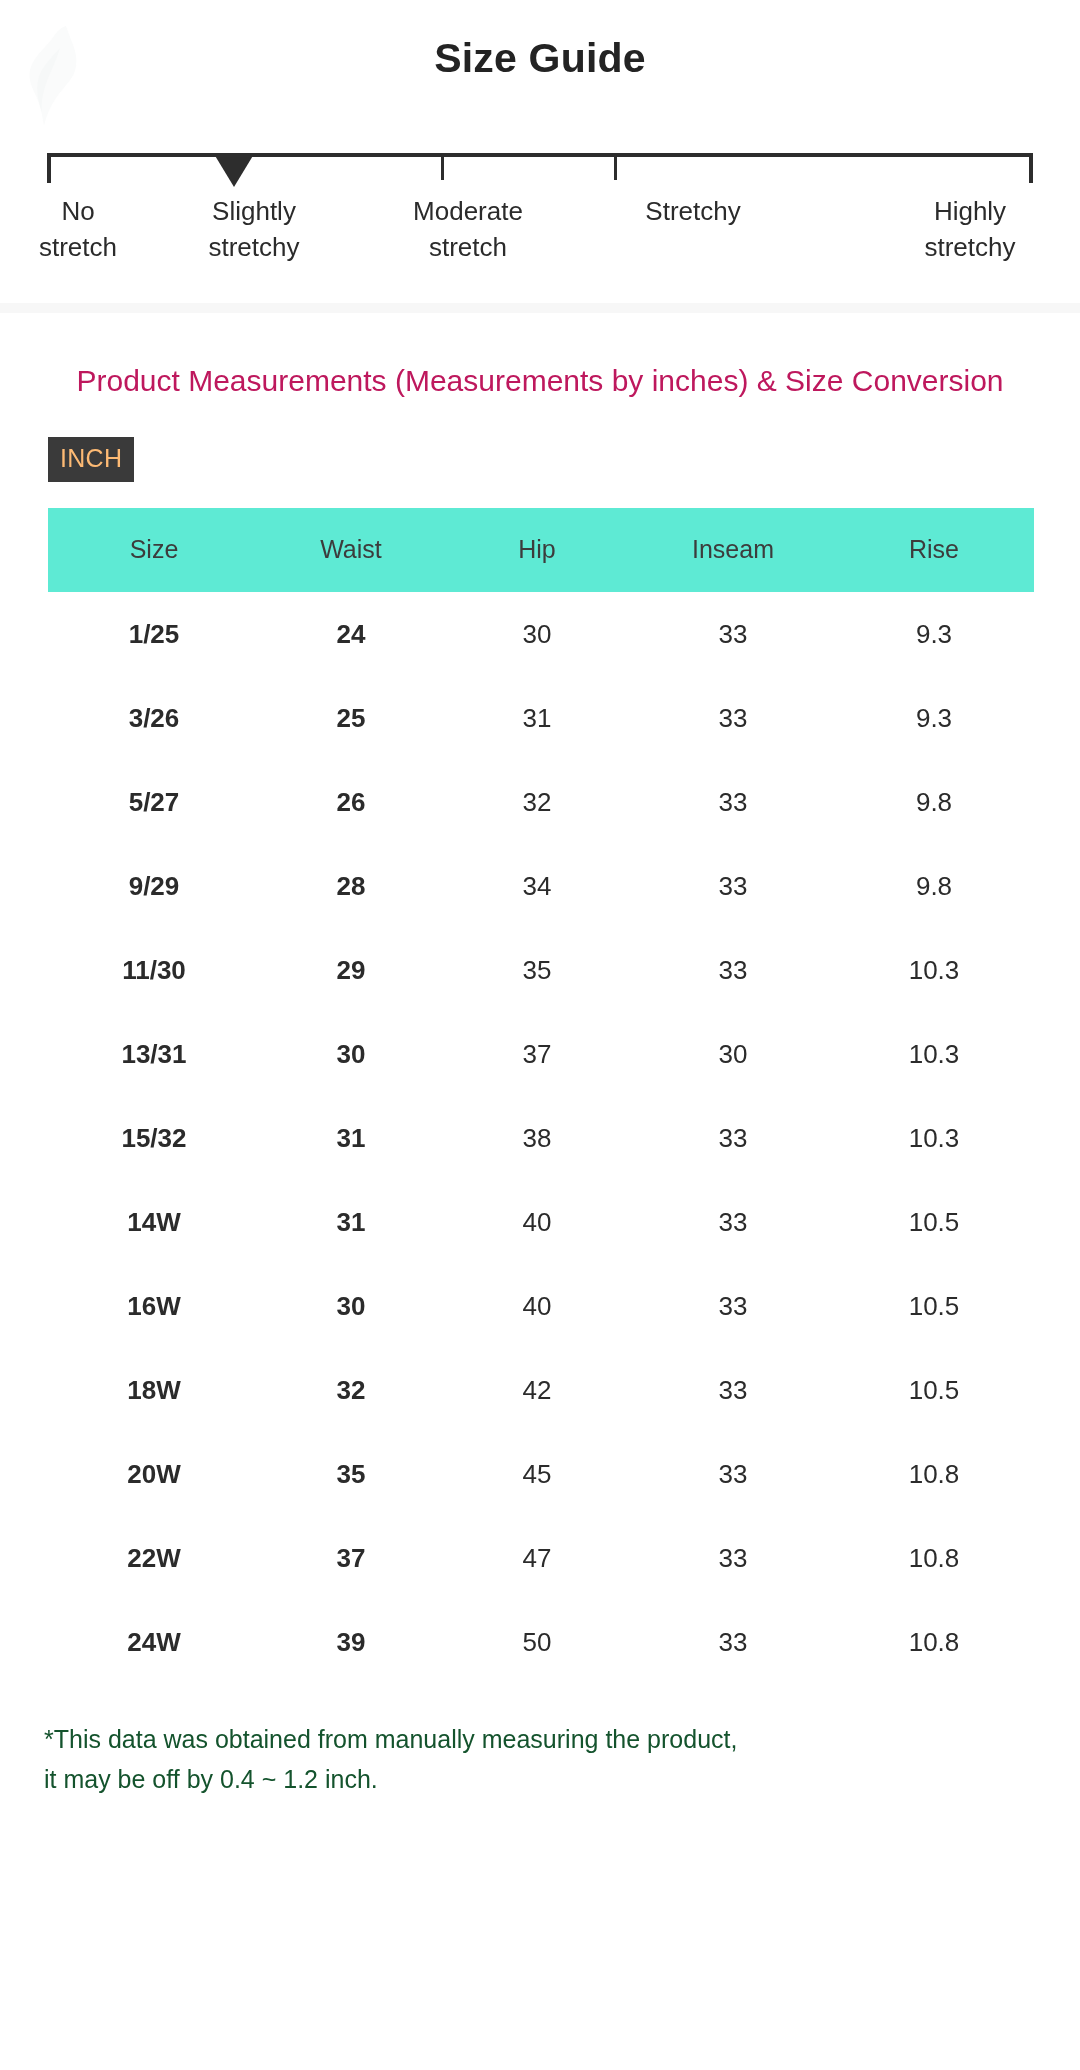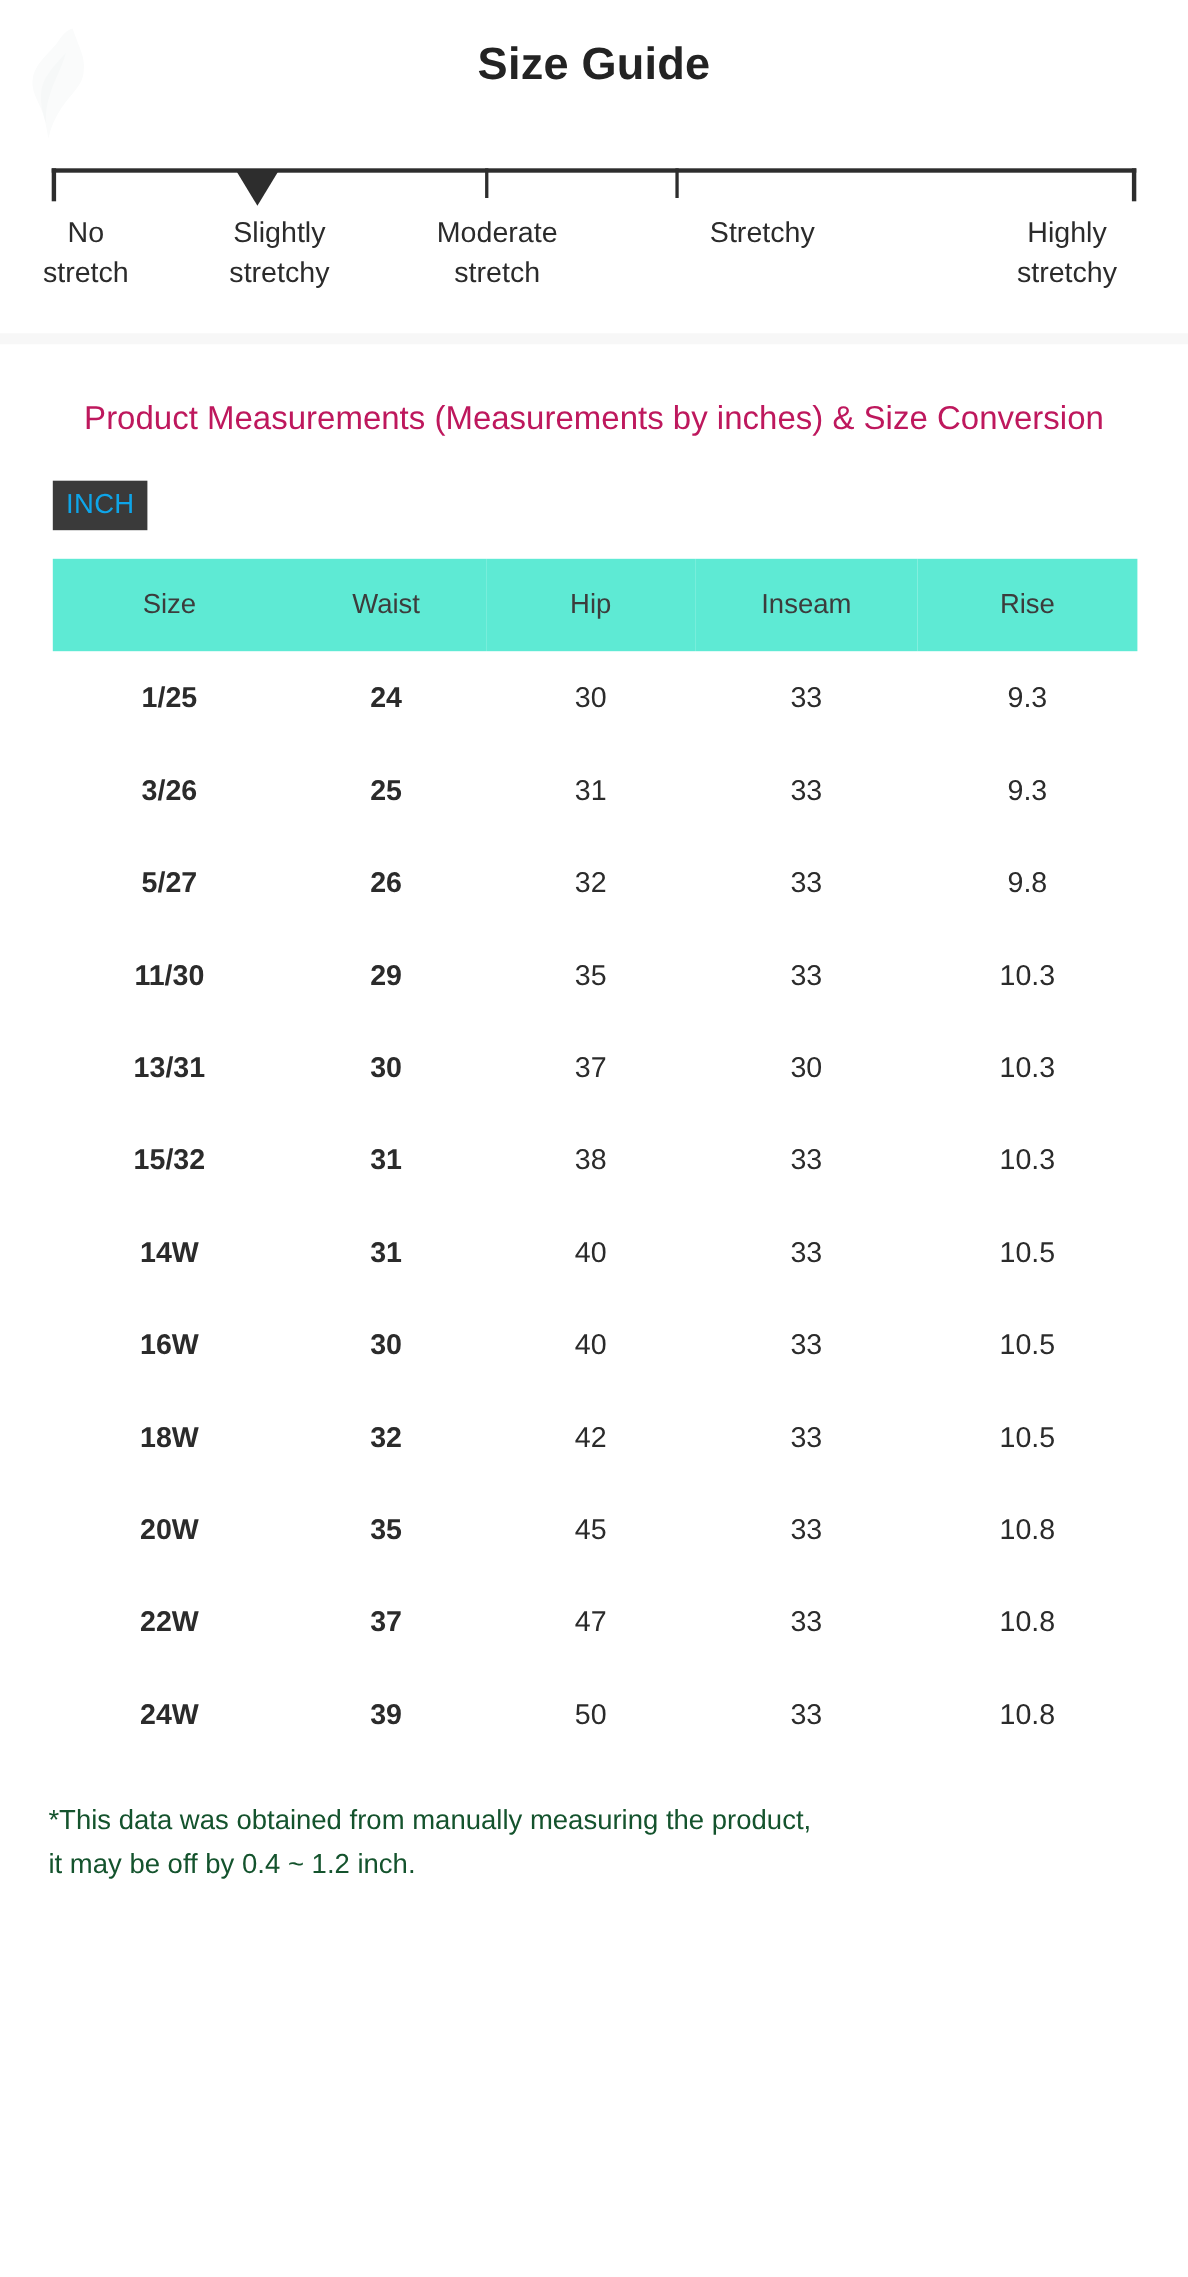--- a/index.html
+++ b/index.html
@@ -118,21 +118,21 @@
     padding: 0 70px;
   }
 
   .unit-badge-row {
     padding: 33px 0 0 48px;
   }
 
   .unit-badge {
     display: inline-block;
     background: #3a3a3a;
-    color: #0ea5e9;
+    color: #fdba74;
     font-size: 25px;
     line-height: 1;
     padding: 9px 12px 11px 12px;
     letter-spacing: 0.3px;
   }
 
   
   .size-table {
     width: 986px;
     margin: 26px 0 0 48px;
@@ -201,21 +201,21 @@
     <div class="tick" style="left:57.5%;"></div>
     <div class="tick end" style="left:calc(100% - 4px);"></div>
     <div class="marker" style="left:19%;"></div>
   </div>
 
   <div class="scale-labels">
     <div class="scale-label" style="left:-62px;">No
 stretch</div>
     <div class="scale-label" style="left:114px;">Slightly
 stretchy</div>
-    <div class="scale-label" style="left:312px;">Moderate
+    <div class="scale-label" style="left:328px;">Moderate
 stretch</div>
     <div class="scale-label" style="left:553px;">Stretchy</div>
     <div class="scale-label" style="left:830px;">Highly
 stretchy</div>
   </div>
 </section>
 
 <div class="divider"></div>
 
 <section class="measure-section">
@@ -258,20 +258,27 @@
           <td class="c-rise">9.3</td>
         </tr>
         <tr>
           <td class="c-size">5/27</td>
           <td class="c-waist">26</td>
           <td class="c-hip">32</td>
           <td class="c-inseam">33</td>
           <td class="c-rise">9.8</td>
         </tr>
         <tr>
+          <td class="c-size">9/29</td>
+          <td class="c-waist">28</td>
+          <td class="c-hip">34</td>
+          <td class="c-inseam">33</td>
+          <td class="c-rise">9.8</td>
+        </tr>
+        <tr>
           <td class="c-size">11/30</td>
           <td class="c-waist">29</td>
           <td class="c-hip">35</td>
           <td class="c-inseam">33</td>
           <td class="c-rise">10.3</td>
         </tr>
         <tr>
           <td class="c-size">13/31</td>
           <td class="c-waist">30</td>
           <td class="c-hip">37</td>

